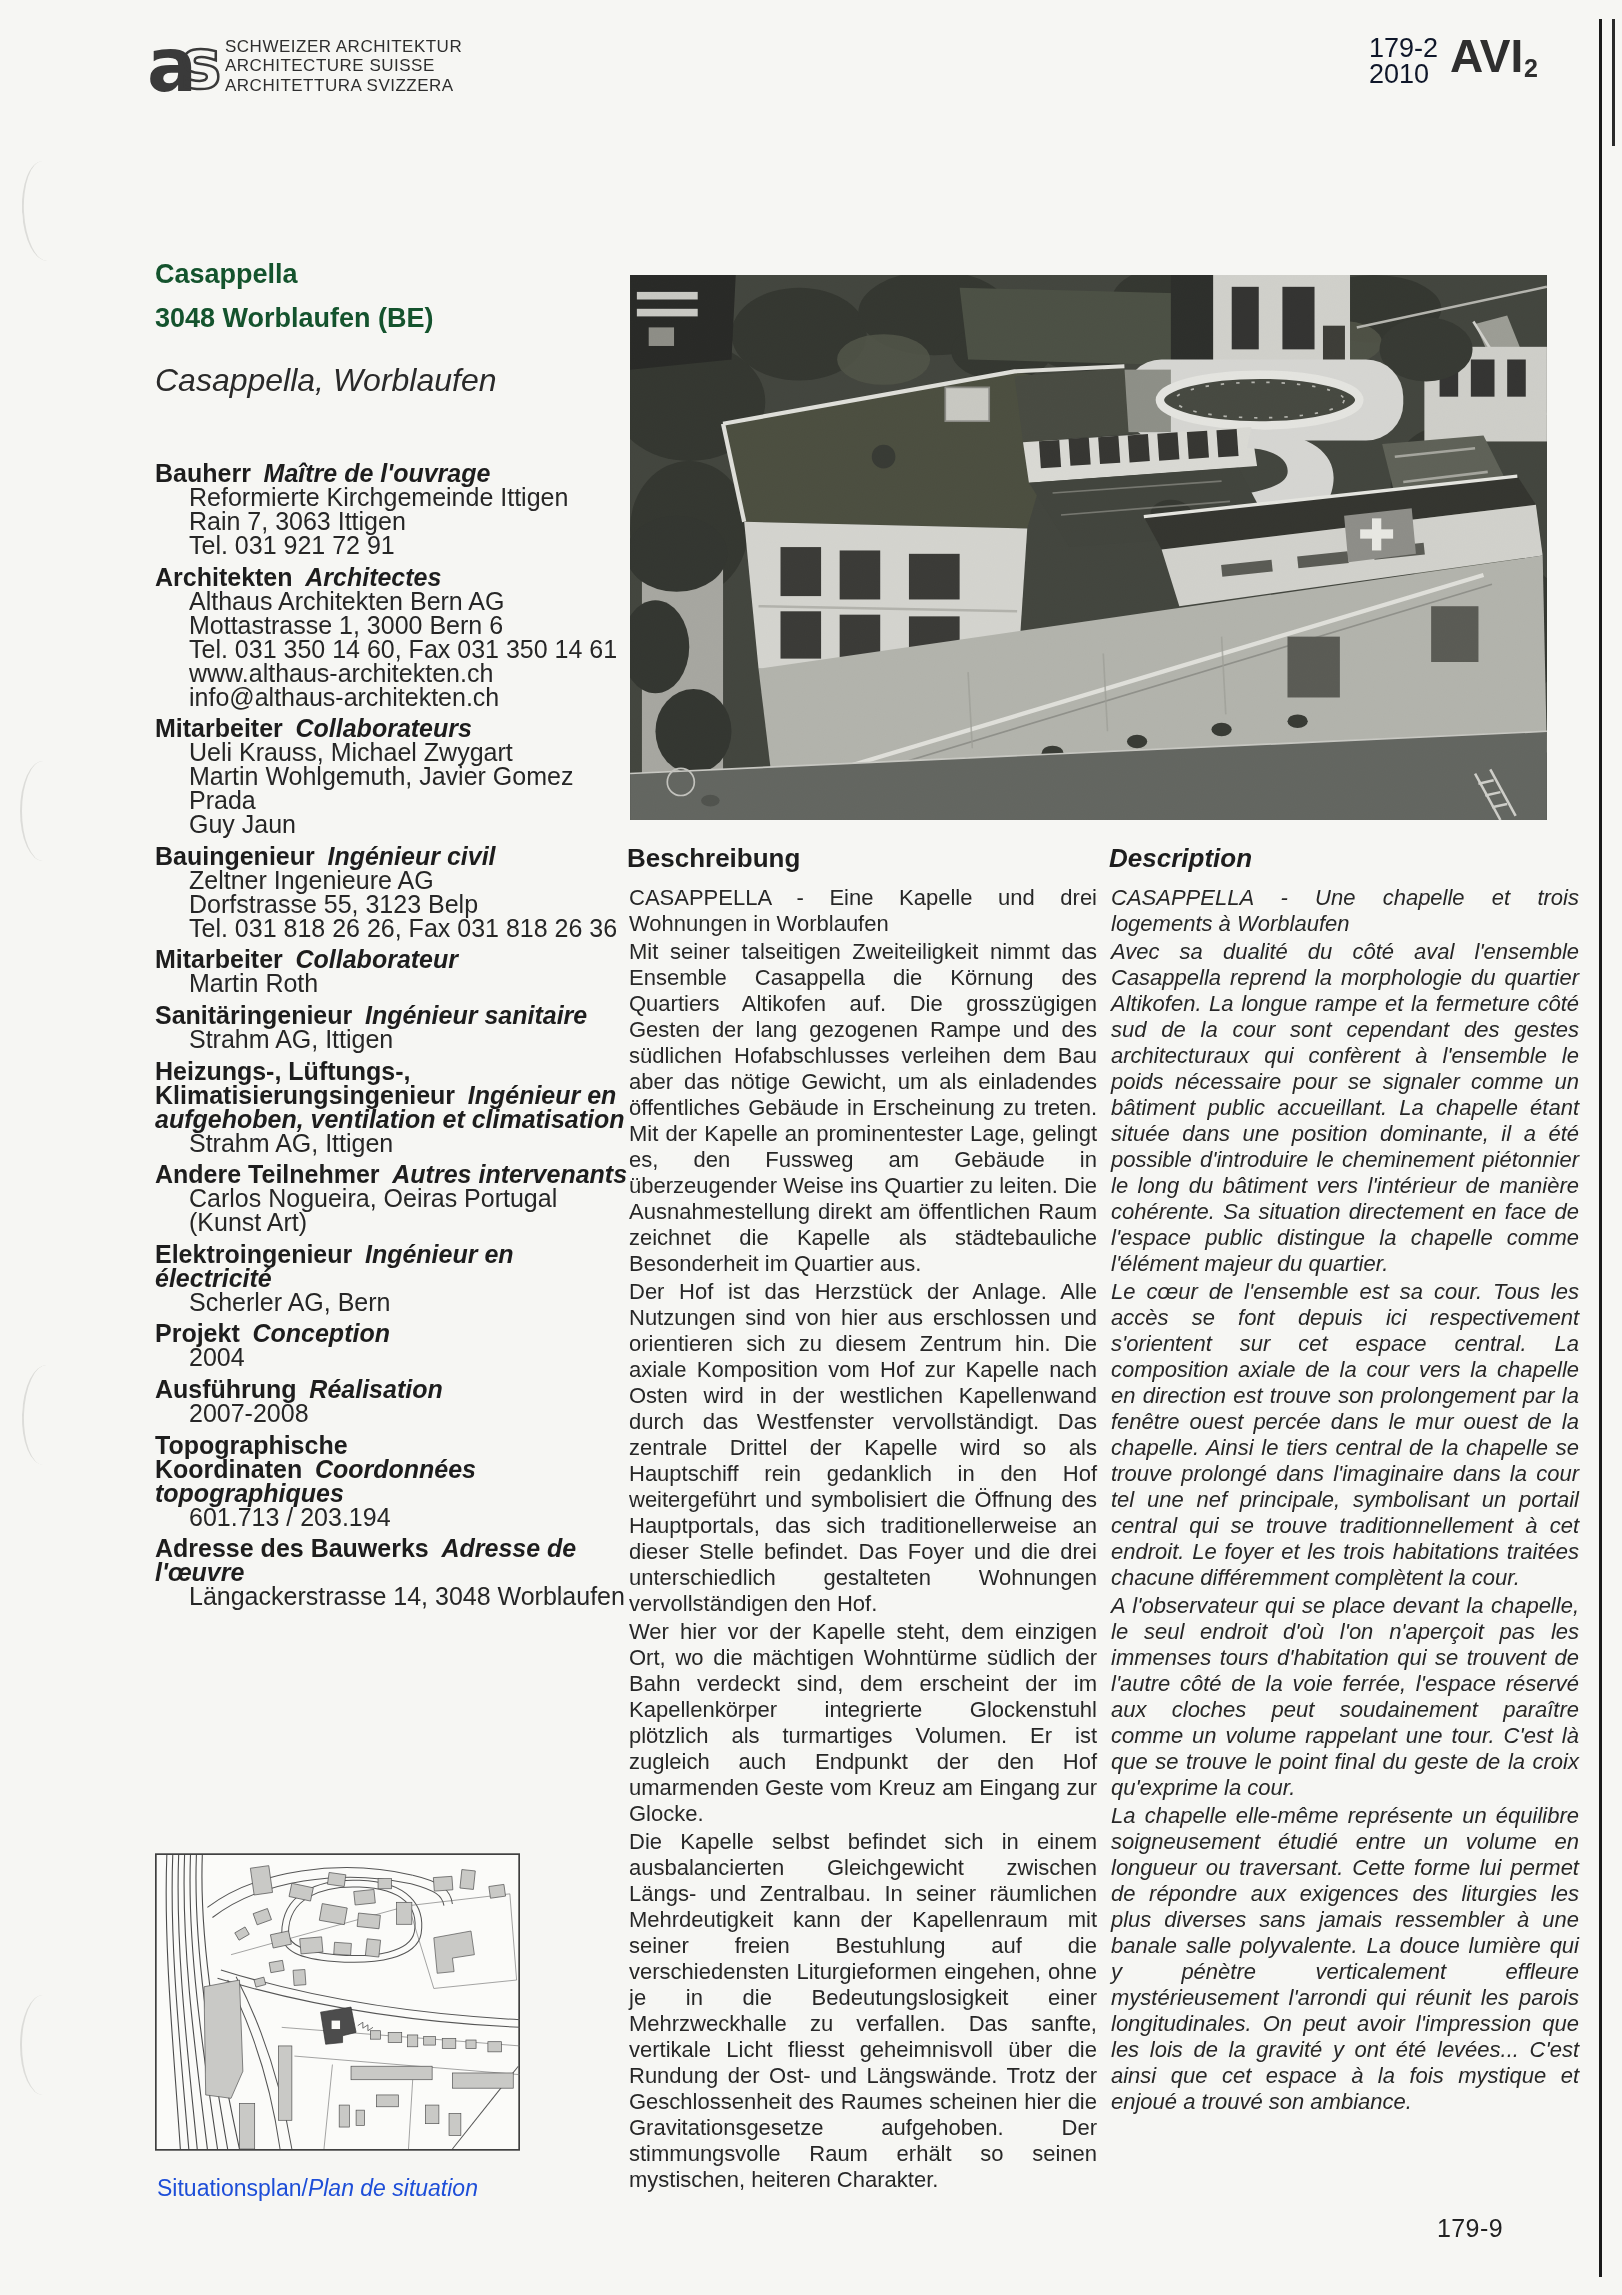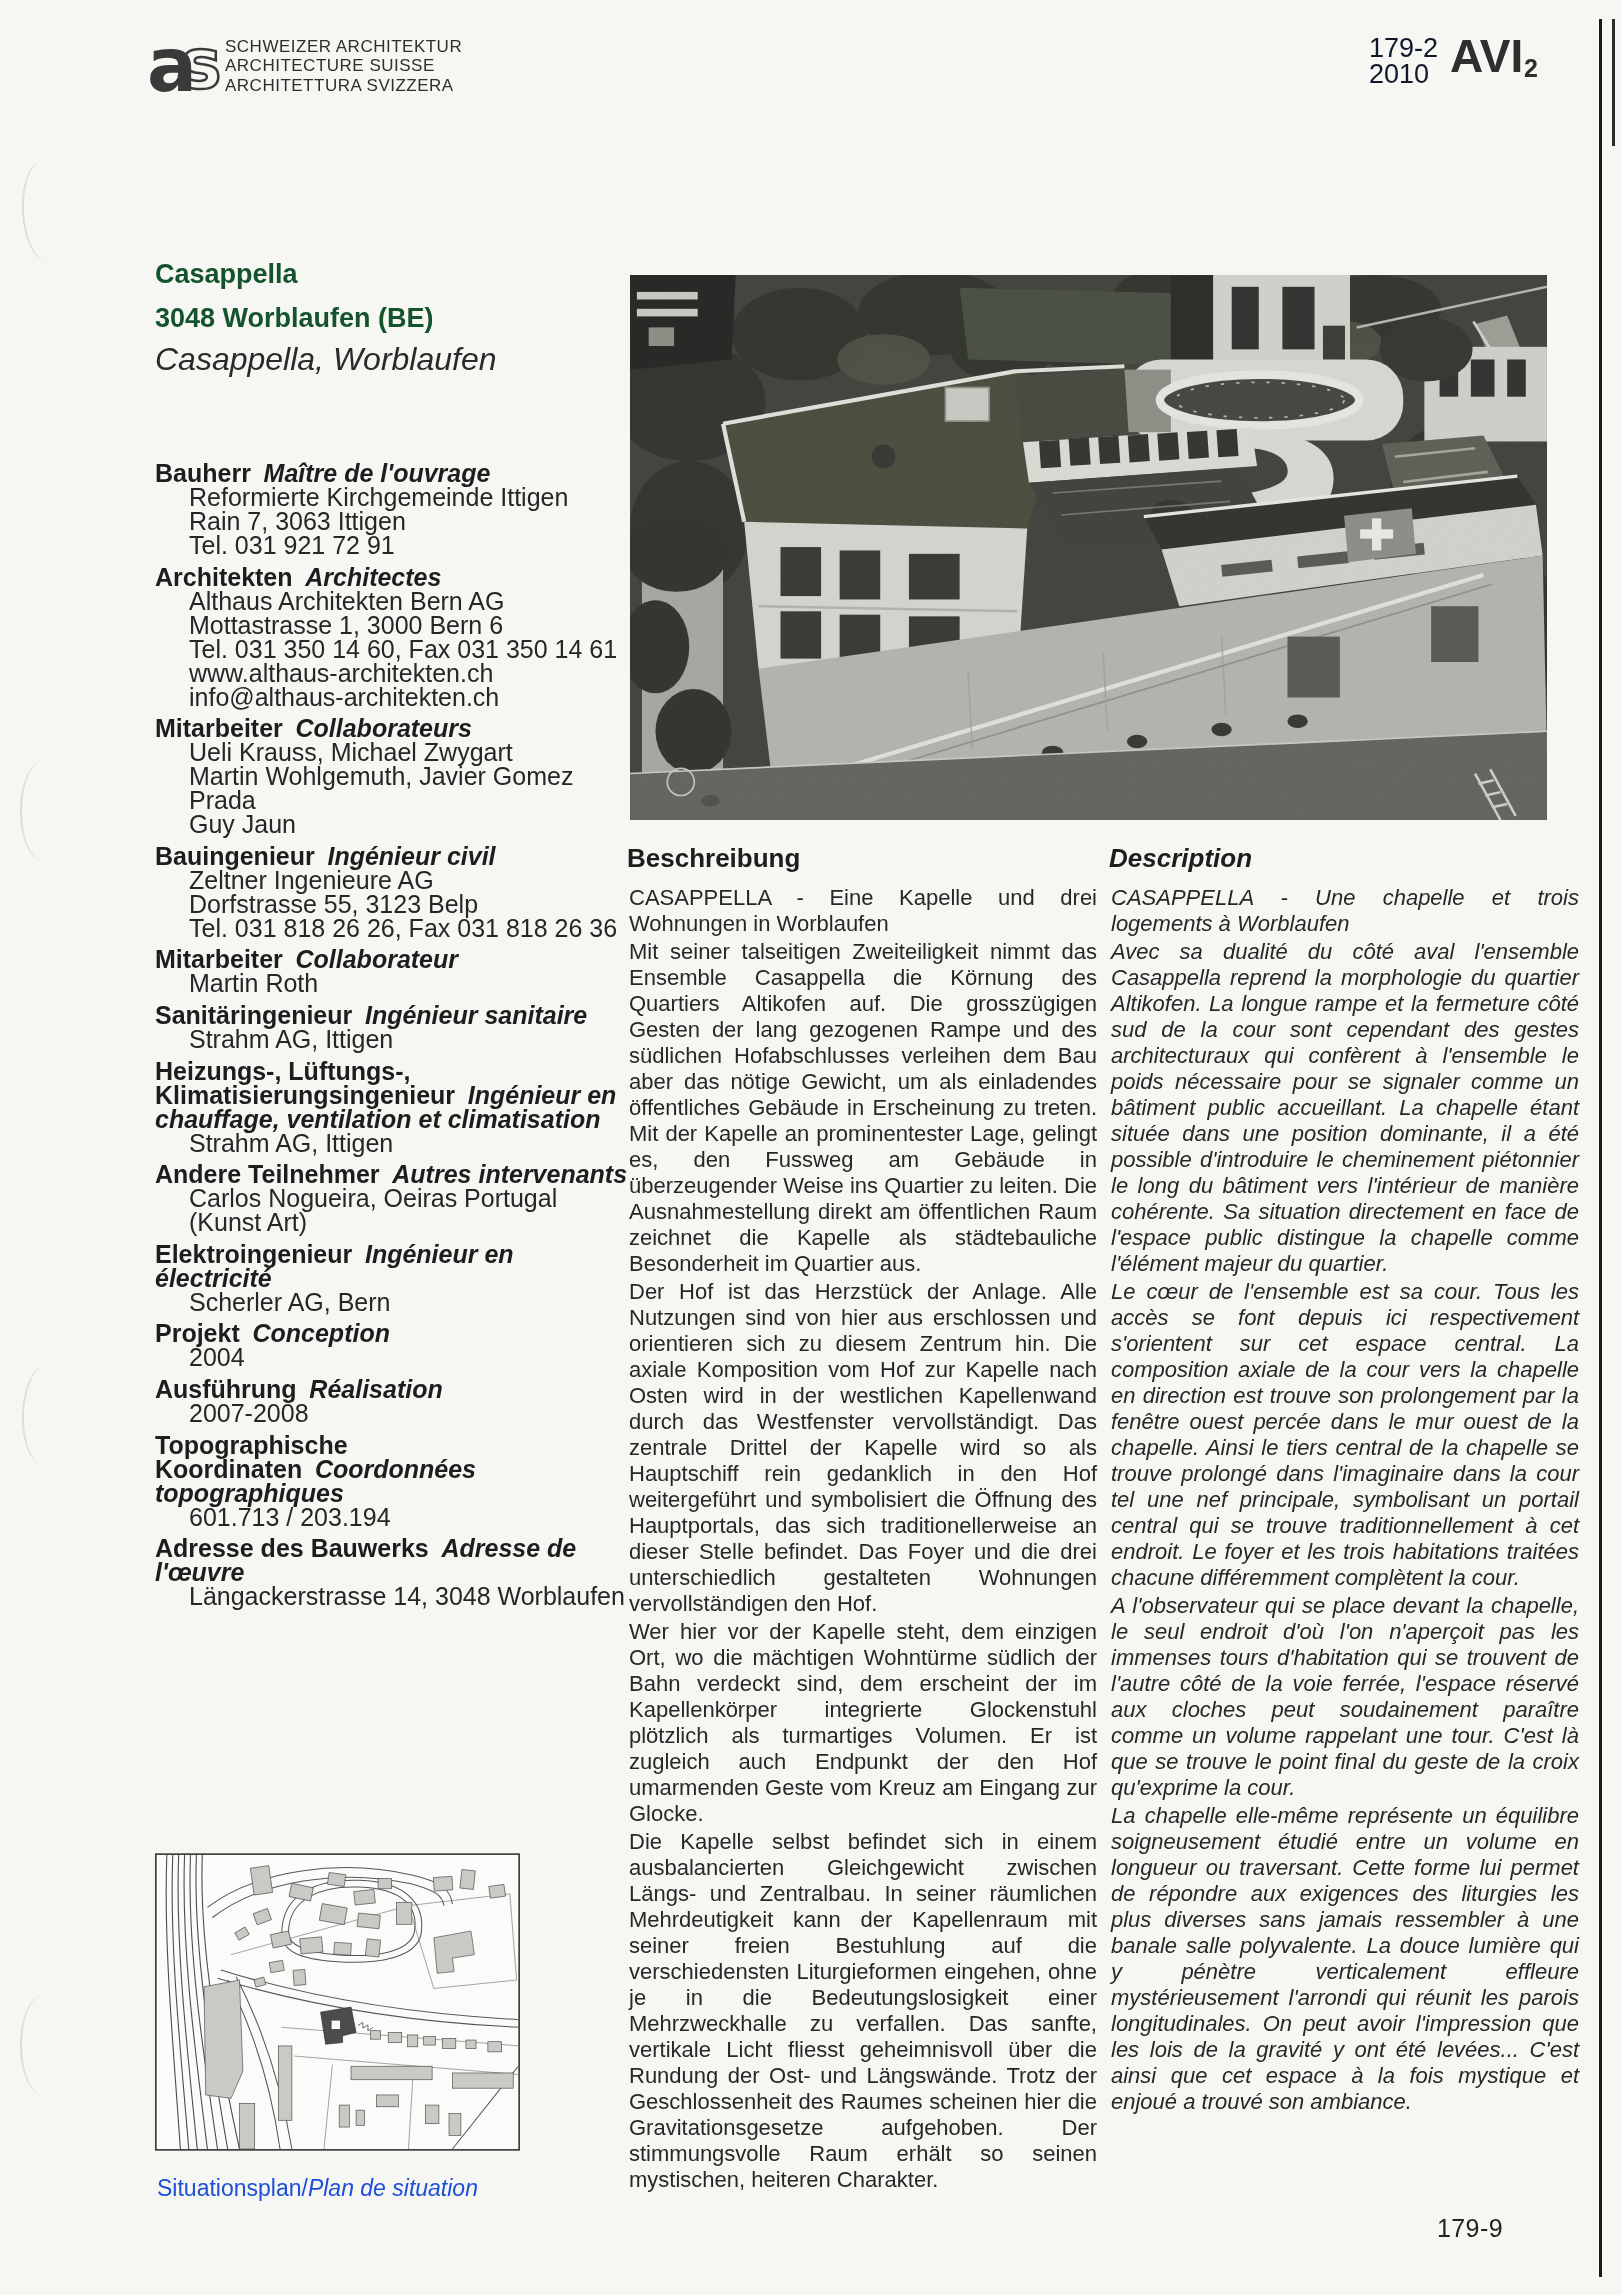--- a/index.html
+++ b/index.html
@@ -13,21 +13,21 @@
   .avi-block{position:absolute;left:1450px;top:29px;font-size:46px;font-weight:bold;
              letter-spacing:0px;color:#2f2f2f;}
   .avi-block .sub{font-size:25px;font-weight:bold;vertical-align:baseline;position:relative;top:5px;left:0.8px;}
   .scan-line{position:absolute;left:1599px;top:18.6px;width:3.4px;height:2258px;background:#1a1a1a;}
   .scan-line2{position:absolute;left:1612px;top:18.6px;width:2.5px;height:127px;background:#2a2a2a;}
   
   .arc{position:absolute;width:44px;height:100px;border-left:2.5px solid #c8c8c4;
        border-radius:50% / 50%;opacity:.55;}
   
   .title{position:absolute;left:155px;top:252px;font-weight:bold;font-size:27px;line-height:44px;color:#14532d;}
-  .title-sub{position:absolute;left:155px;top:341px;font-style:italic;font-size:32px;color:#2a2a2a;}
+  .title-sub{position:absolute;left:155px;top:362px;font-style:italic;font-size:32px;color:#2a2a2a;}
   
   .meta{position:absolute;left:155px;top:461px;width:478px;font-size:25px;line-height:24px;color:#262626;}
   .meta-entry{margin-bottom:7.6px;}
   .meta-label{font-weight:bold;color:#1d1d1d;}
   .lab-fr{font-style:italic;margin-left:12.7px;}
   .meta-line{padding-left:34px;}
   
   .photo{position:absolute;left:630px;top:275px;width:917px;height:545px;background:#3c3f37;}
   
   .col{position:absolute;top:845px;width:472px;font-size:22px;line-height:26px;
@@ -270,21 +270,21 @@
       </div>
       <div class="meta-entry">
         <div class="meta-label"><span>Mitarbeiter</span><span class="lab-fr">Collaborateur</span></div>
         <div class="meta-line">Martin Roth</div>
       </div>
       <div class="meta-entry">
         <div class="meta-label"><span>Sanitäringenieur</span><span class="lab-fr">Ingénieur sanitaire</span></div>
         <div class="meta-line">Strahm AG, Ittigen</div>
       </div>
       <div class="meta-entry">
-        <div class="meta-label"><span>Heizungs-, Lüftungs-, Klimatisierungsingenieur</span><span class="lab-fr">Ingénieur en chauffage, ventilation et climatisation</span></div>
+        <div class="meta-label"><span>Heizungs-, Lüftungs-, Klimatisierungsingenieur</span><span class="lab-fr">Ingénieur en aufgehoben, ventilation et climatisation</span></div>
         <div class="meta-line">Strahm AG, Ittigen</div>
       </div>
       <div class="meta-entry">
         <div class="meta-label"><span>Andere Teilnehmer</span><span class="lab-fr">Autres intervenants</span></div>
         <div class="meta-line">Carlos Nogueira, Oeiras Portugal (Kunst Art)</div>
       </div>
       <div class="meta-entry">
         <div class="meta-label"><span>Elektroingenieur</span><span class="lab-fr">Ingénieur en électricité</span></div>
         <div class="meta-line">Scherler AG, Bern</div>
       </div>

